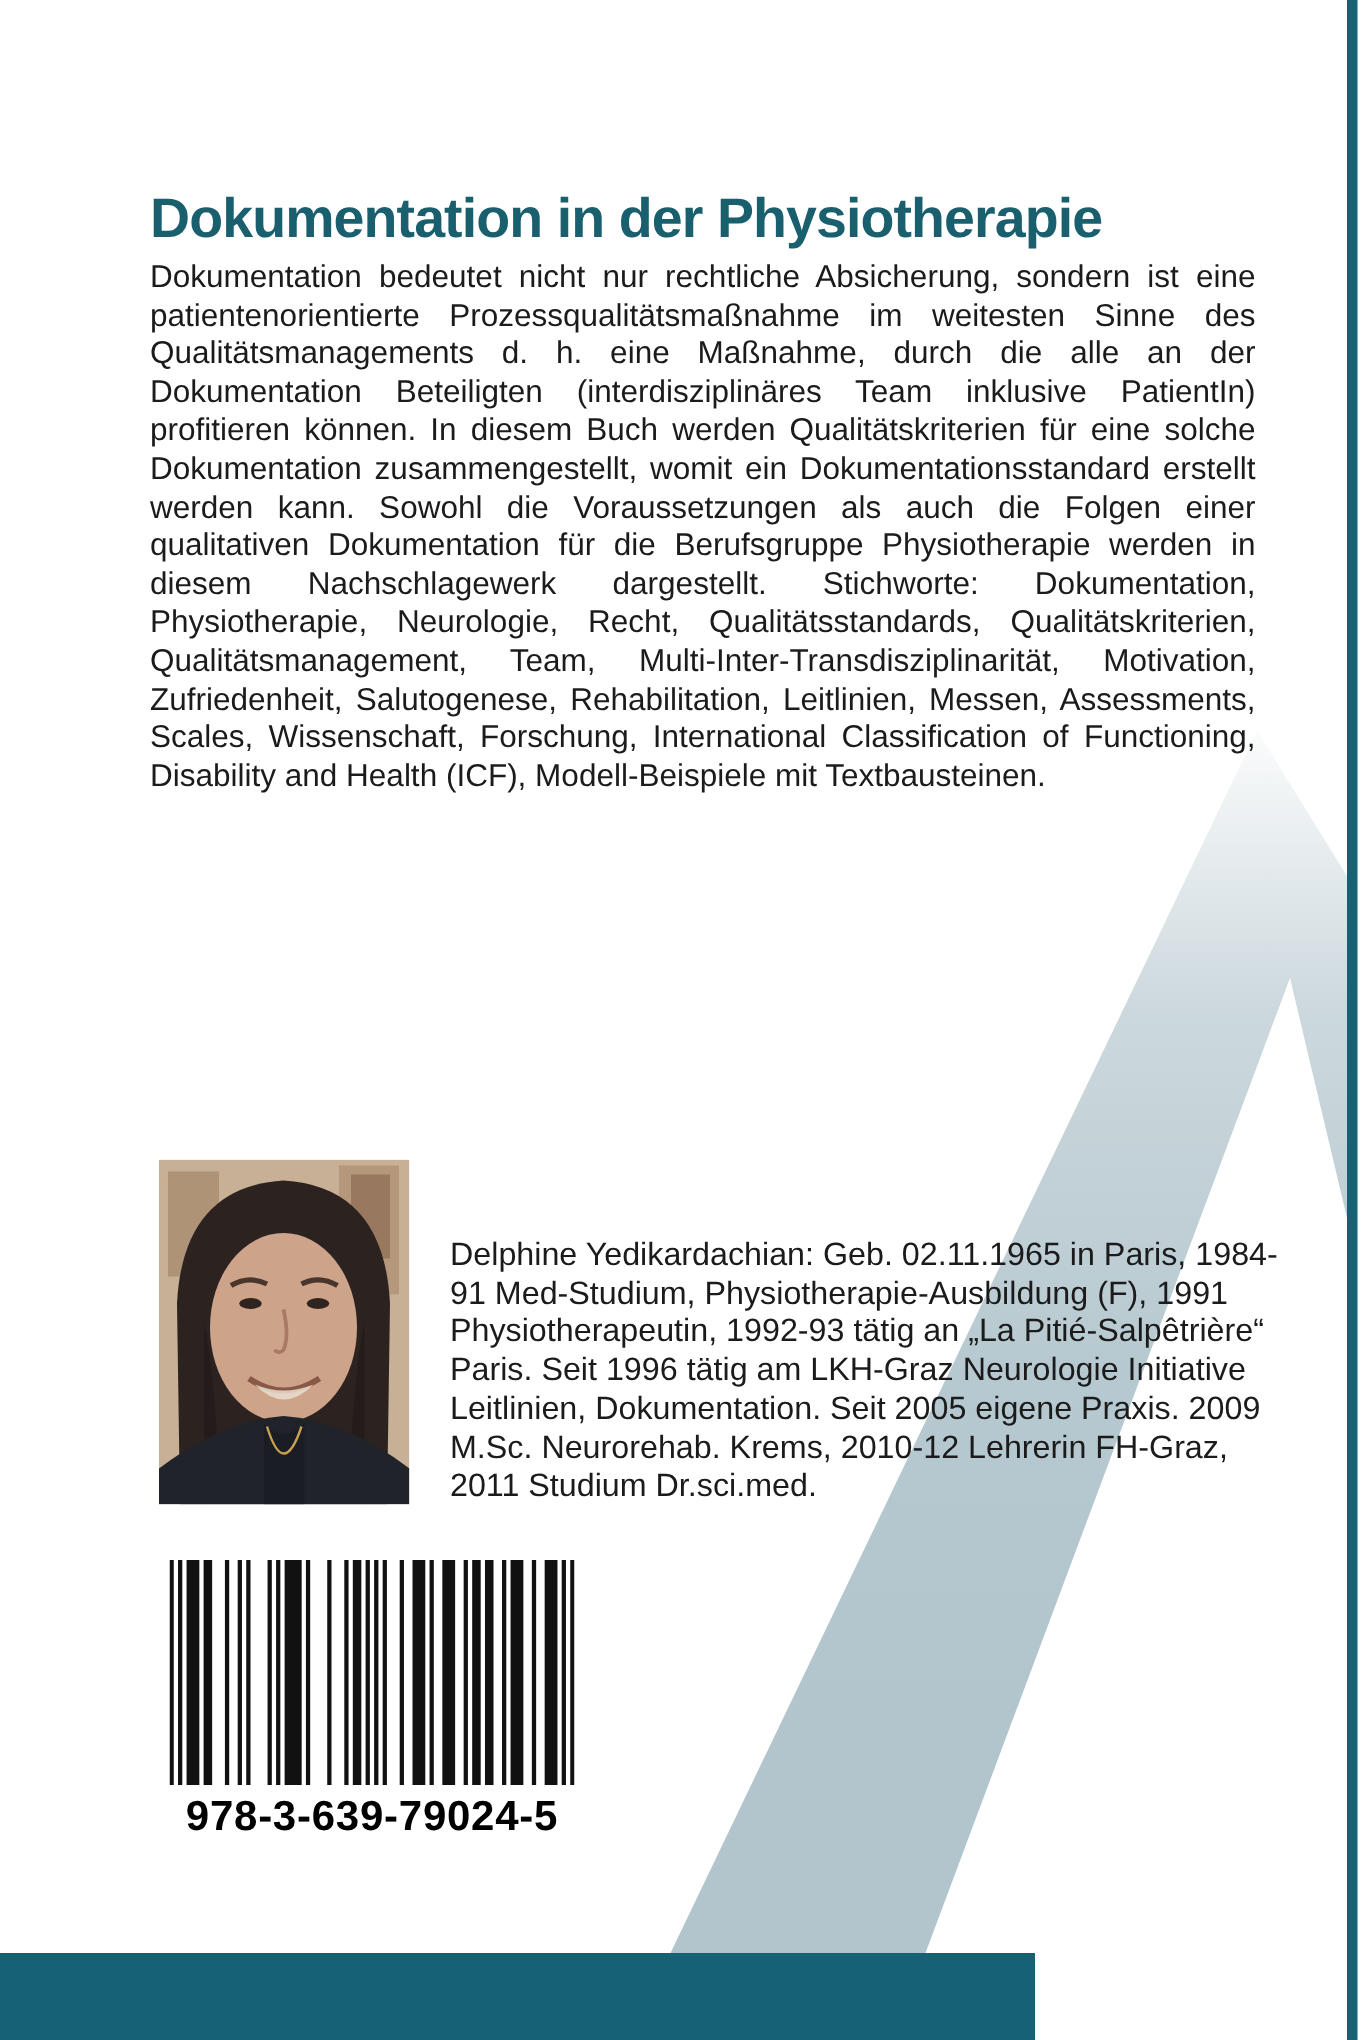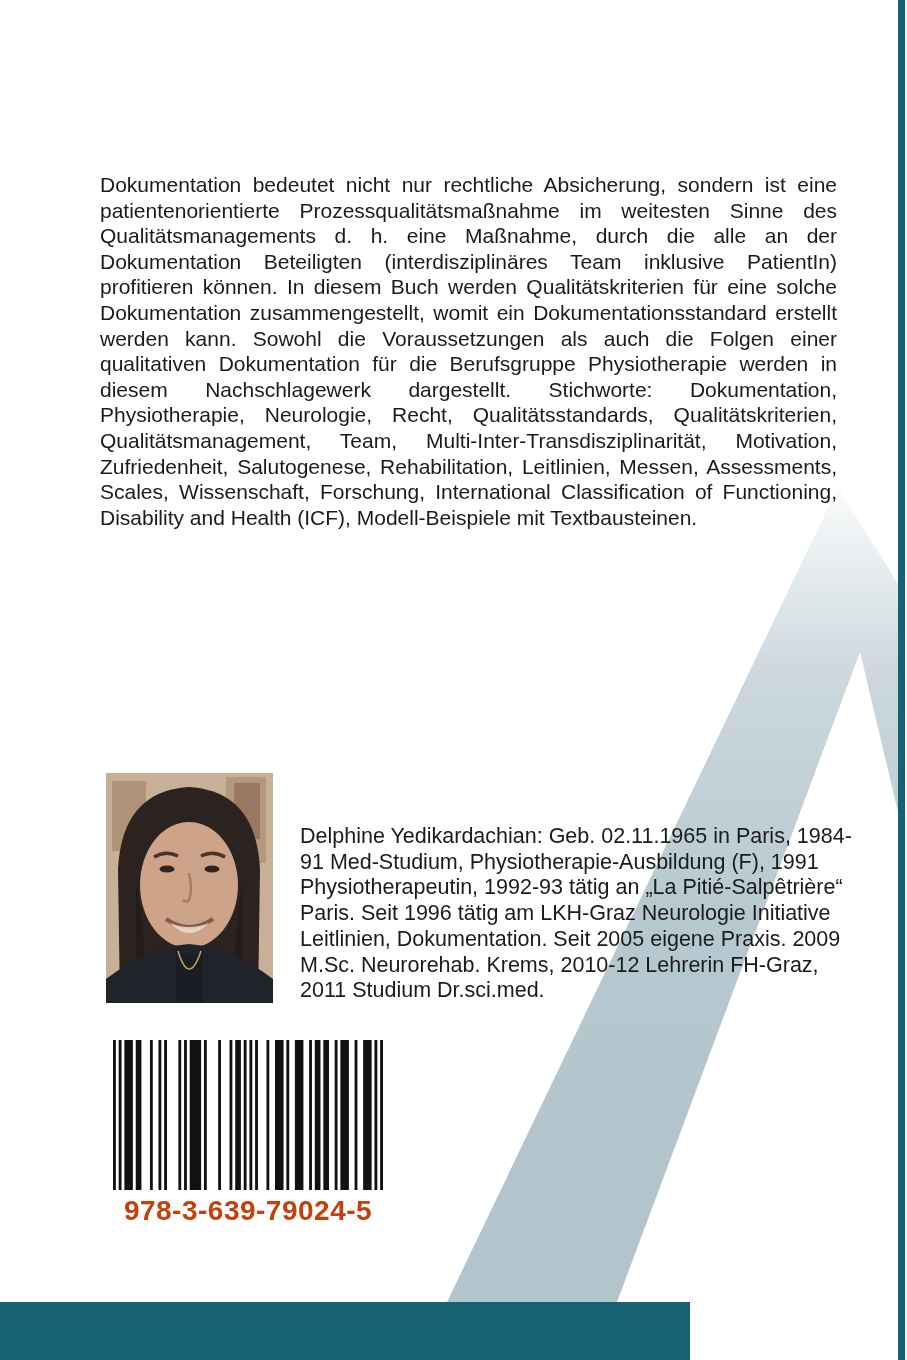--- a/index.html
+++ b/index.html
@@ -26,21 +26,21 @@
     position:absolute; left:106px; top:773px; width:167px; height:230px; z-index:1;
     overflow:hidden;
   }
   .bio {
     position:absolute; left:300px; top:824px; width:565px; z-index:1;
     font-size:21.5px; line-height:25.7px; color:var(--ink); margin:0;
   }
   .barcode-block { position:absolute; left:113px; top:1040px; width:270px; z-index:1; text-align:center; }
   .barcode-block svg { display:block; background:#ffffff; }
   .isbn {
-    margin-top:5px; font-size:28px; font-weight:bold; color:#c2410c; letter-spacing:0.5px;
+    margin-top:5px; font-size:28px; font-weight:bold; color:#000000; letter-spacing:0.5px;
     white-space:nowrap;
   }
 </style>
 </head>
 <body>
 
 <div class="cover" style="--teal: #176175; --title-color: #1a5f6e; --ink: #1b1b1b;">
 
   <svg class="watermark" viewBox="0 0 907 1360" xmlns="http://www.w3.org/2000/svg" aria-hidden="true">
     <defs>
@@ -51,20 +51,21 @@
         <stop offset="1" stop-color="#b3c5cc"></stop>
       </linearGradient>
     </defs>
     <path d="M 447 1302 L 838 487 L 898 584 L 898 812 L 860 652 L 617 1302 Z" fill="url(#wmfade)"></path>
   </svg>
 
   <div class="edge-stripe"></div>
 
   <div class="bottom-bar"></div>
 
+  <h1 class="title">Dokumentation in der Physiotherapie</h1>
 
   <p class="blurb">Dokumentation bedeutet nicht nur rechtliche Absicherung, sondern ist eine patientenorientierte Prozessqualitätsmaßnahme im weitesten Sinne des Qualitätsmanagements d. h. eine Maßnahme, durch die alle an der Dokumentation Beteiligten (interdisziplinäres Team inklusive PatientIn) profitieren können. In diesem Buch werden Qualitätskriterien für eine solche Dokumentation zusammengestellt, womit ein Dokumentationsstandard erstellt werden kann. Sowohl die Voraussetzungen als auch die Folgen einer qualitativen Dokumentation für die Berufsgruppe Physiotherapie werden in diesem Nachschlagewerk dargestellt. Stichworte: Dokumentation, Physiotherapie, Neurologie, Recht, Qualitätsstandards, Qualitätskriterien, Qualitätsmanagement, Team, Multi-Inter-Transdisziplinarität, Motivation, Zufriedenheit, Salutogenese, Rehabilitation, Leitlinien, Messen, Assessments, Scales, Wissenschaft, Forschung, International Classification of Functioning, Disability and Health (ICF), Modell-Beispiele mit Textbausteinen.</p>
 
   <div class="photo">
     <svg width="167" height="230" viewBox="0 0 167 230" xmlns="http://www.w3.org/2000/svg">
       <rect x="0" y="0" width="167" height="230" fill="#c7b096"></rect>
       <rect x="6" y="8" width="34" height="70" fill="#9b7b5f" opacity="0.55"></rect>
       <rect x="120" y="4" width="40" height="86" fill="#a8896a" opacity="0.6"></rect>
       <rect x="128" y="10" width="26" height="56" fill="#7c5a42" opacity="0.5"></rect>
       <circle cx="22" cy="92" r="6" fill="#a03a30" opacity="0.7"></circle>

